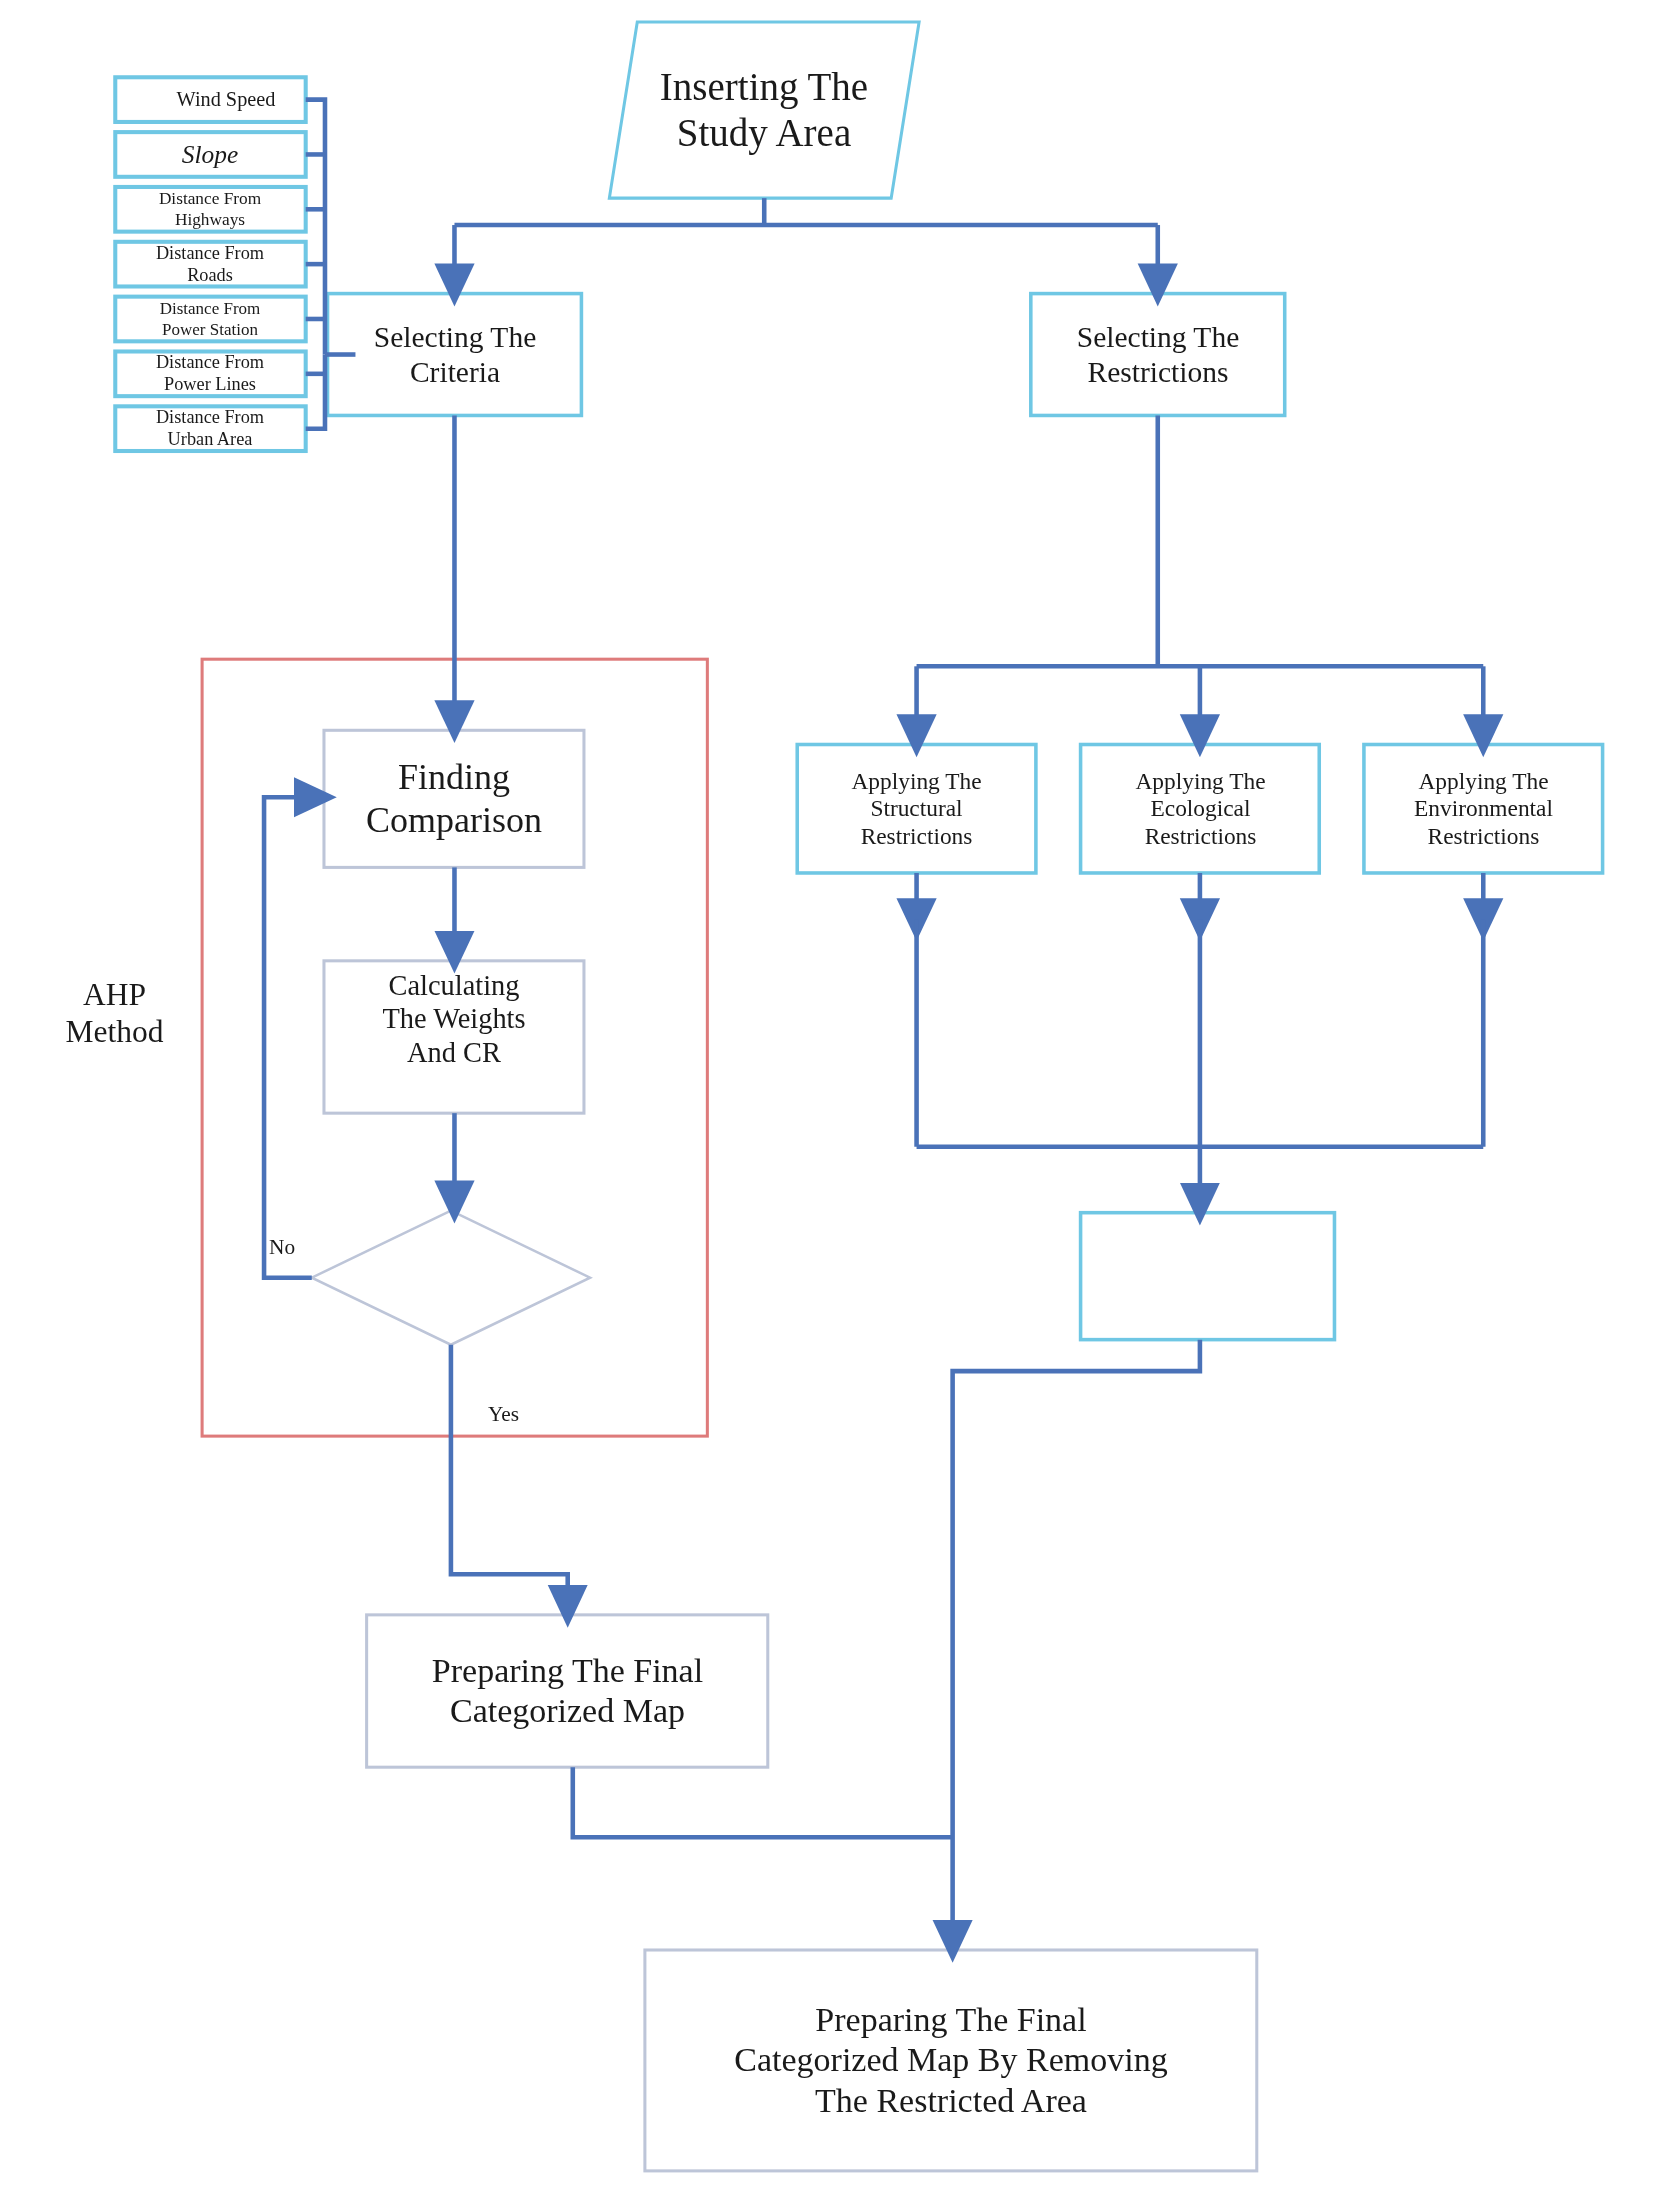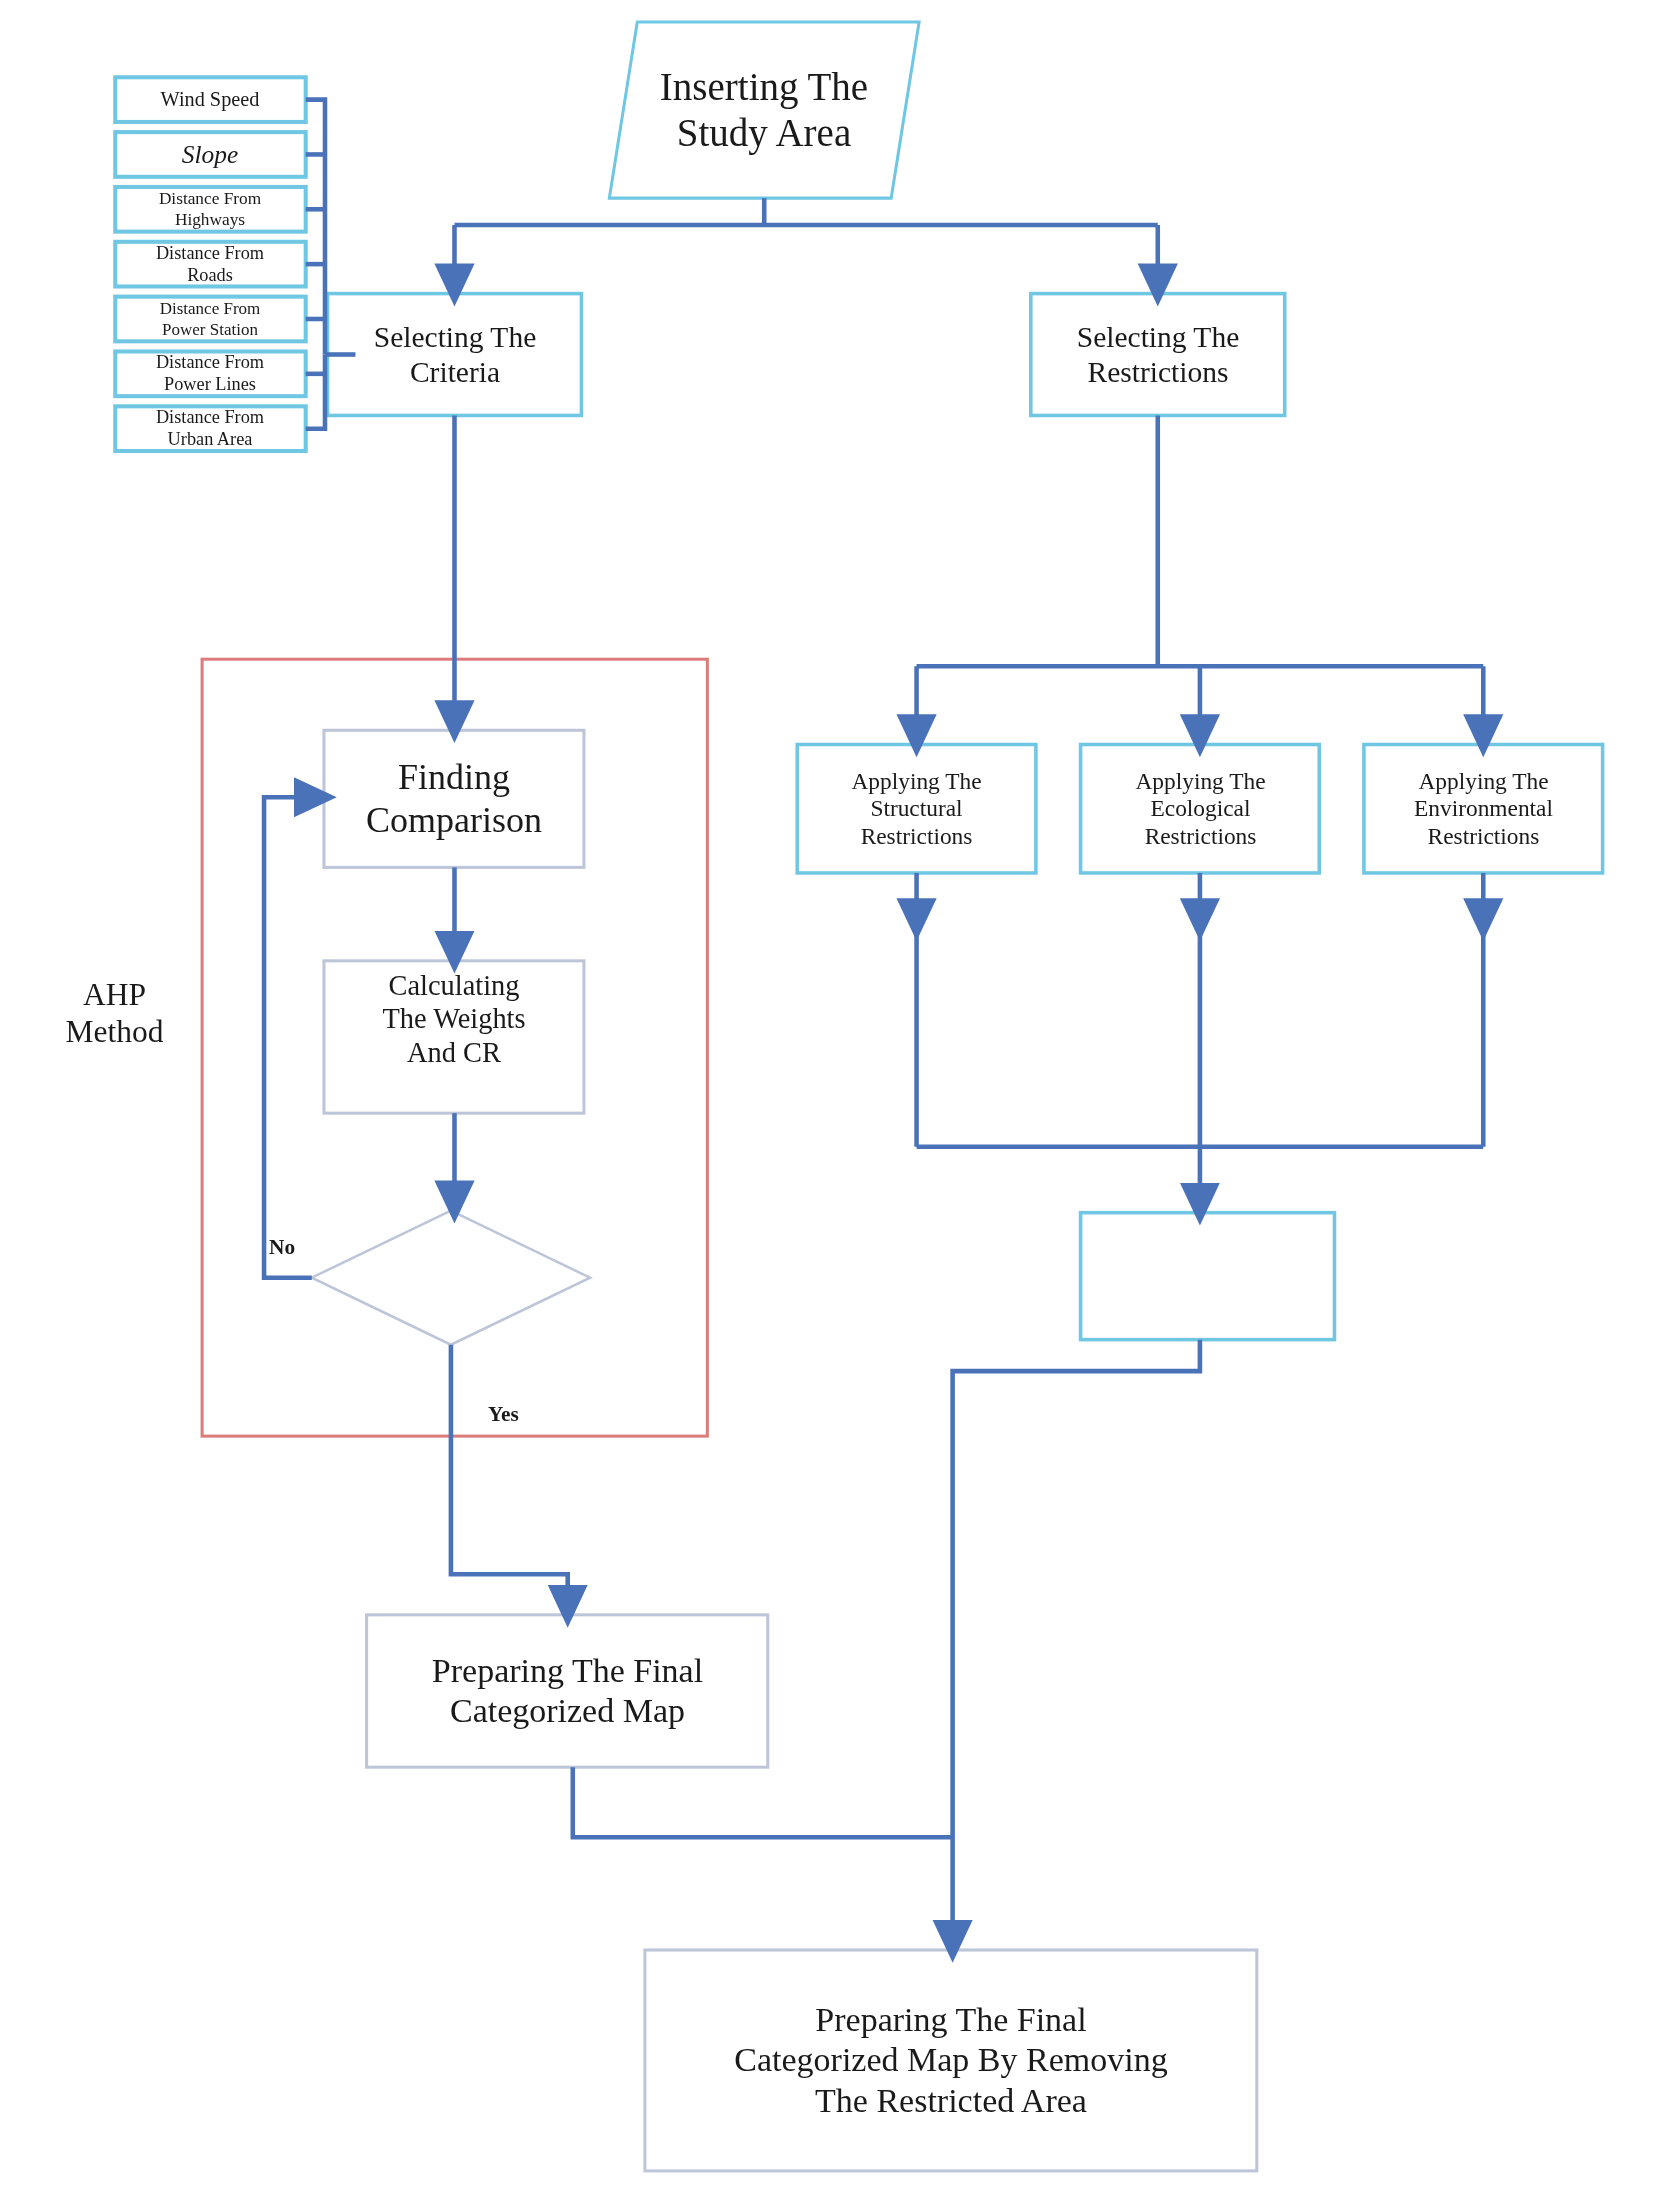--- a/index.html
+++ b/index.html
@@ -32,21 +32,20 @@
     text-align: center;
     color: #1a1a1a;
     line-height: 1.18;
     white-space: pre-line;
     pointer-events: none;
   }
   .edge-label {
     position: absolute;
     color: #1a1a1a;
     white-space: pre-line;
-    font-weight: bold;
   }
 </style>
 </head>
 <body>
 
 <div id="canvas">
 
   <svg class="flow" viewBox="0 0 3273 4342">
     <defs>
       <marker id="arrowBlue" markerWidth="10" markerHeight="10" refX="4.6" refY="5" orient="auto" markerUnits="strokeWidth">
@@ -130,21 +129,21 @@
       <path d="M2363,2638 L2363,2700 L1876,2700 L1876,3822" marker-end="url(#arrowBlue)"></path>
 
       <path d="M1128,3480 L1128,3618 L1876,3618"></path>
 
     </g>
   </svg>
 
   <div class="node-text" style="left:609px; top:22px; width:310px; height:176px; font-size:39px;text-align:center;">Inserting The
 Study Area</div>
 
-  <div class="node-text" style="left:115px; top:77px; width:190px; height:45px; font-size:20.3px;">Wind Speed</div>
+  <div class="node-text" style="left:115px; top:77px; width:190px; height:45px; font-size:20.3px;padding-left:16px;">Wind Speed</div>
   <div class="node-text" style="left:115px; top:132px; width:190px; height:45px; font-size:25.4px;font-style:italic;">Slope</div>
   <div class="node-text" style="left:115px; top:187px; width:190px; height:45px; font-size:17.3px;">Distance From
 Highways</div>
   <div class="node-text" style="left:115px; top:242px; width:190px; height:45px; font-size:18.3px;">Distance From
 Roads</div>
   <div class="node-text" style="left:115px; top:297px; width:190px; height:45px; font-size:17px;">Distance From
 Power Station</div>
   <div class="node-text" style="left:115px; top:351px; width:190px; height:45px; font-size:18.3px;">Distance From
 Power Lines</div>
   <div class="node-text" style="left:115px; top:406px; width:190px; height:45px; font-size:18.3px;">Distance From

